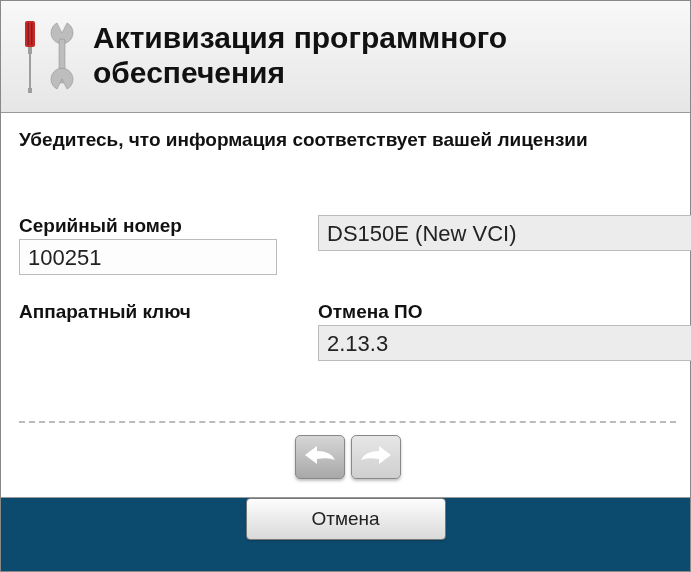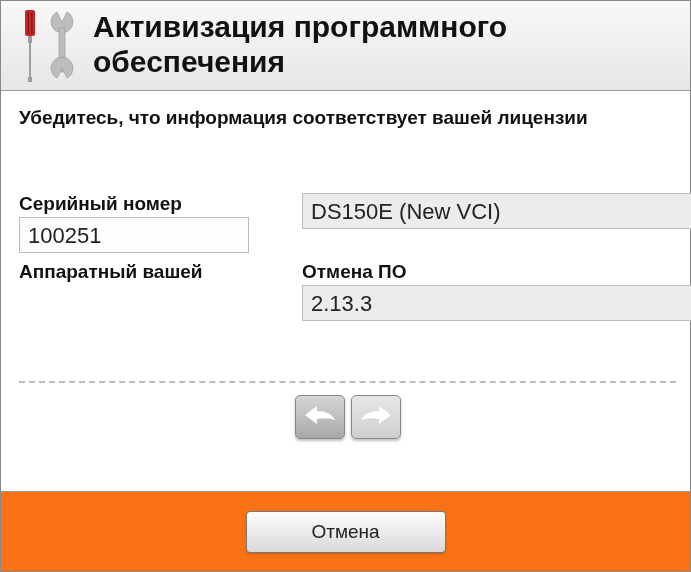--- a/index.html
+++ b/index.html
@@ -8,52 +8,51 @@
     width: 691px; height: 572px;
     border: 1px solid #888;
     display: flex; flex-direction: column;
     background: #fff;
   }
   .header {
     display: flex; align-items: center;
     background: linear-gradient(to bottom, #f8f8f8 0%, #e6e6e6 100%);
     border-bottom: 1px solid #999;
     padding: 6px 14px 8px 14px;
-    height: 90px;
+    height: 121px;
   }
   .header-icon { width: 62px; height: 78px; flex-shrink: 0; margin-right: 16px; display:flex; align-items:center; justify-content:center;}
   .header-title { font-size: 30px; font-weight: bold; color: #111; line-height: 1.15; }
   .content {
     flex: 1;
     padding: 16px 14px 0 18px;
     display: flex; flex-direction: column;
   }
   .instruction { font-size: 19px; font-weight: bold; color: #111; margin-bottom: 64px; }
   .grid {
     display: grid;
     grid-template-columns: 275px 1fr;
     column-gap: 24px;
     row-gap: 26px;
-    gap: 8px;
   }
   .field-label { font-size: 19px; font-weight: bold; color: #111; margin-bottom: 2px; }
   .field-box-wrap { display:flex; align-items:center; gap:6px; }
   .field-box {
     width: 100%;
     height: 36px;
     border: 1px solid #bbb;
     background: #fdfdfd;
     font-size: 22px;
     color: #222;
     padding: 2px 8px;
     line-height: 32px;
     overflow:hidden;
     white-space:nowrap;
   }
-  .field-box.input { width: 230px; }
+  .field-box.input { width: 258px; }
   .field-box.readonly { background: #ececec; width: 425px; }
   .check { color: #1fa81f; font-size: 22px; font-weight: bold; }
   .divider {
     margin-top: 60px;
     border-top: 2px dashed #bbb;
     height: 0;
   }
   .nav-row {
     display:flex; justify-content:center; gap:6px;
     padding: 12px 0 18px 0;
@@ -65,22 +64,22 @@
     background: linear-gradient(to bottom, #d6d6d6, #a8a8a8);
     box-shadow: 0 2px 3px rgba(0,0,0,0.25);
     display:flex; align-items:center; justify-content:center;
     cursor:pointer;
   }
   .nav-btn.next { background: linear-gradient(to bottom, #e6e6e6, #cfcfcf); }
   .nav-btn svg { width: 34px; height: 22px; }
   .footer {
     height: 80px;
     border-top: 1px solid #999;
-    background: #f97316;
-    display:flex; align-items:center; justify-content:center;
+    background: #0c4a6e;
+    display:flex; justify-content:center;
   }
   .cancel-btn {
     width: 200px; height: 42px;
     border: 1px solid #777;
     border-radius: 4px;
     background: linear-gradient(to bottom, #fdfdfd, #d9d9d9);
     font-size: 19px;
     color: #222;
     cursor:pointer;
     box-shadow: inset 0 1px 0 #fff, 0 1px 2px rgba(0,0,0,0.2);
@@ -120,21 +119,21 @@
         <div class="field-box-wrap">
           <div class="field-box input">100251</div>
         </div>
       </div>
 
       <div>
         <div class="field-box readonly">DS150E (New VCI)</div>
       </div>
 
       <div>
-        <div class="field-label">Аппаратный вашей</div>
+        <div class="field-label">Аппаратный ключ</div>
       </div>
 
       <div>
         <div class="field-label">Отмена ПО</div>
         <div class="field-box readonly">2.13.3</div>
       </div>
 
     </div>
 
     <div class="divider"></div>

